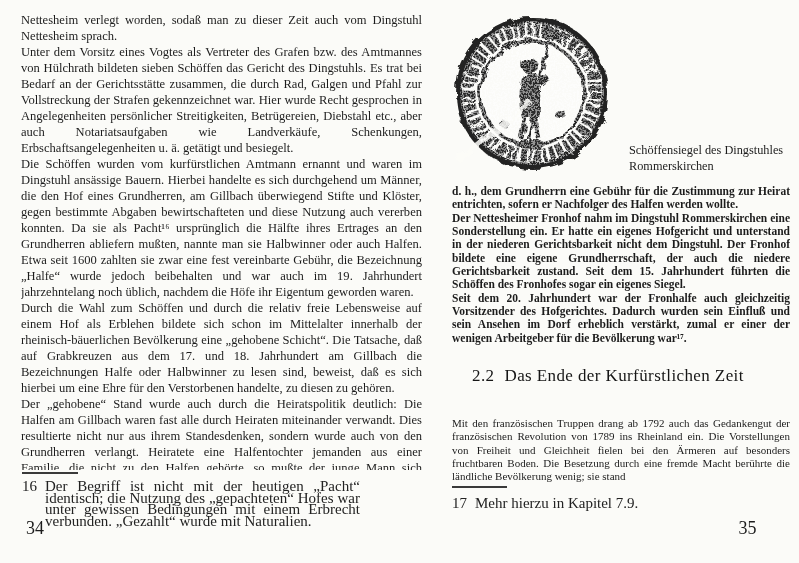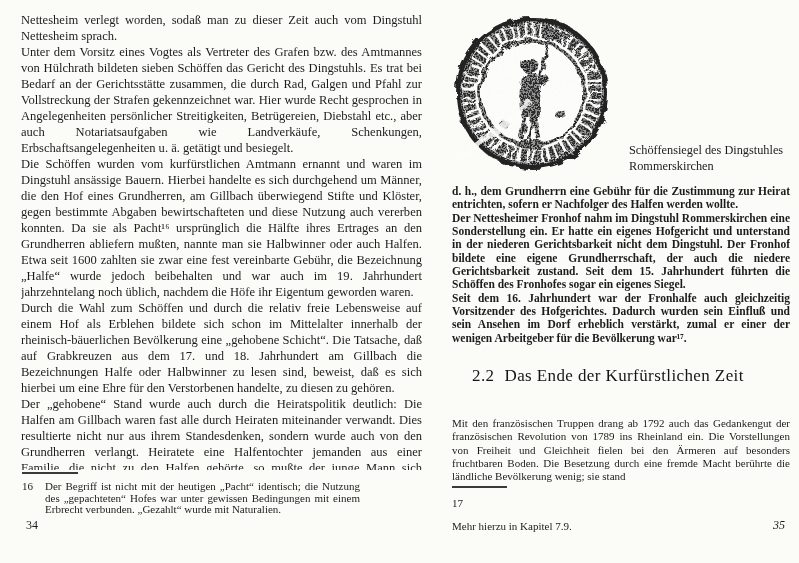--- a/index.html
+++ b/index.html
@@ -14,28 +14,28 @@
   .right-upper{left:452px;top:185px;width:338px;font-size:11.5px;line-height:13.35px;height:172px;overflow:hidden;font-weight:bold;}
   .right-lower{left:452px;top:417px;width:338px;font-size:11px;line-height:13.3px;height:68px;overflow:hidden;}
   .section-heading{
     position:absolute;left:452px;top:366px;font-size:17px;letter-spacing:.4px;
     white-space:nowrap;color:#161616;margin-left:20px;
   }
   .section-heading .h-num{margin-right:10px;}
   .rule{position:absolute;height:2px;background:#3a3a3a;}
   .rule-left{left:22px;top:472px;width:56px;}
   .rule-right{left:452px;top:486px;width:55px;}
-  .footnote{position:absolute;display:flex;font-size:11px;line-height:11.7px;color:#222;font-family:Liberation Serif, serif;}
+  .footnote{position:absolute;display:flex;font-size:15px;line-height:11.7px;color:#222;font-family:Liberation Serif, serif;}
   .footnote .fn-num{flex:0 0 23px;}
   .footnote .fn-text{text-align:justify;}
   .fn-left{left:22px;top:481px;width:338px;}
-  .fn-right{left:452px;top:498px;width:300px;flex-direction:column;}
-  .page-num{position:absolute;font-size:12px;color:#1c1c1c;}
+  .fn-right{left:452px;top:498px;width:300px;}
+  .page-num{position:absolute;font-size:18px;color:#1c1c1c;}
   .pn-left{left:26px;top:518px;}
-  .pn-right{left:710px;top:518px;width:75px;text-align:right;font-style:italic;}
+  .pn-right{left:710px;top:518px;width:75px;text-align:center;}
   .seal{position:absolute;left:452px;top:12px;width:160px;height:163px;filter:blur(.25px);}
   .caption{position:absolute;left:629px;top:143px;width:185px;font-size:12.3px;line-height:15.5px;color:#1c1c1c;}
 </style>
 </head>
 <body>
 
 <div class="spread">
 
   <div class="textblock left-col">
     <p>Nettesheim verlegt worden, sodaß man zu dieser Zeit auch vom Dingstuhl Nettesheim sprach.</p>
@@ -86,21 +86,21 @@
   </svg>
 
   <div class="caption">
     <div>Schöffensiegel des Dingstuhles</div>
     <div>Rommerskirchen</div>
   </div>
 
   <div class="textblock right-upper">
     <p>d. h., dem Grundherrn eine Gebühr für die Zustimmung zur Heirat entrichten, sofern er Nachfolger des Halfen werden wollte.</p>
     <p>Der Nettesheimer Fronhof nahm im Dingstuhl Rommerskirchen eine Sonderstellung ein. Er hatte ein eigenes Hofgericht und unterstand in der niederen Gerichtsbarkeit nicht dem Dingstuhl. Der Fronhof bildete eine eigene Grundherrschaft, der auch die niedere Gerichtsbarkeit zustand. Seit dem 15. Jahrhundert führten die Schöffen des Fronhofes sogar ein eigenes Siegel.</p>
-    <p>Seit dem 16. Jahrhundert war der Fronhalfe auch gleichzeitig Vorsitzender des Hofgerichtes. Dadurch wurden sein Einfluß und sein Ansehen im Dorf erheblich verstärkt, zumal er einer der wenigen Arbeitgeber für die Bevölkerung war¹⁷.</p>
+    <p>Seit dem 20. Jahrhundert war der Fronhalfe auch gleichzeitig Vorsitzender des Hofgerichtes. Dadurch wurden sein Einfluß und sein Ansehen im Dorf erheblich verstärkt, zumal er einer der wenigen Arbeitgeber für die Bevölkerung war¹⁷.</p>
   </div>
 
   <div class="section-heading">
     <span class="h-num">2.2</span><span>Das Ende der Kurfürstlichen Zeit</span>
   </div>
 
   <div class="textblock right-lower">
     <p>Mit den französischen Truppen drang ab 1792 auch das Gedankengut der französischen Revolution von 1789 ins Rheinland ein. Die Vorstellungen von Freiheit und Gleichheit fielen bei den Ärmeren auf besonders fruchtbaren Boden. Die Besetzung durch eine fremde Macht berührte die ländliche Bevölkerung wenig; sie stand</p>
   </div>
 

